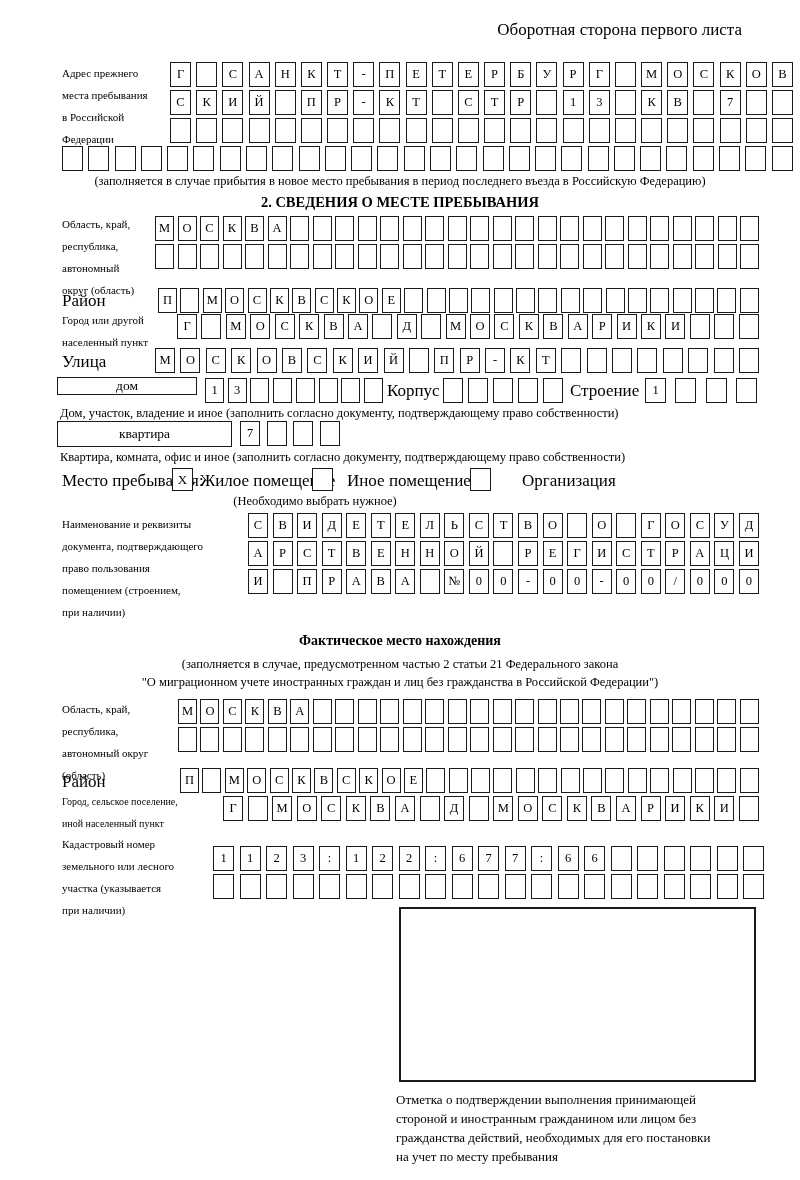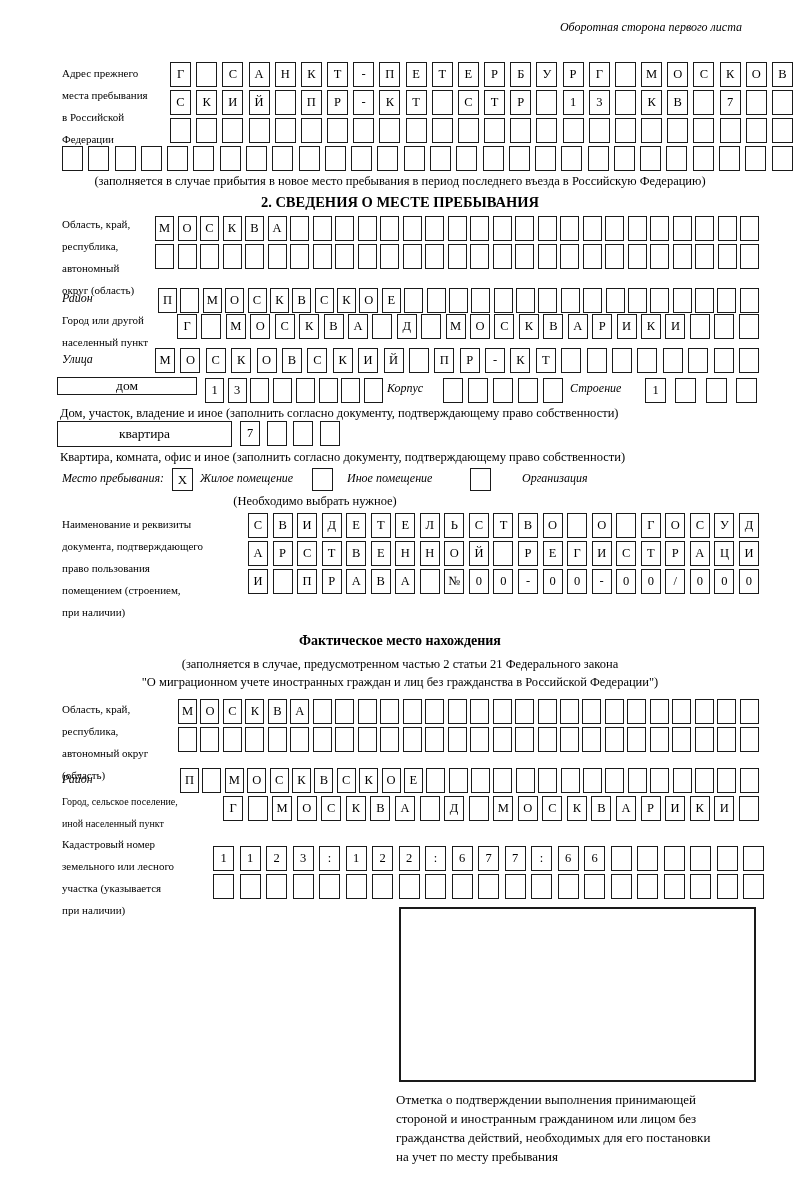--- a/index.html
+++ b/index.html
@@ -1,17 +1,17 @@
 <!DOCTYPE html>
 <html><head>
 <meta charset="utf-8">
 <style>
   html,body{margin:0;padding:0;background:#fff;}
   body{width:800px;height:1180px;position:relative;font-family:"Liberation Serif",serif;color:#000;overflow:hidden;}
-  .lbl{position:absolute;font-size:12px;white-space:nowrap;font-style:italic;}
+  .lbl{position:absolute;font-size:17px;white-space:nowrap;}
   .lblblock{position:absolute;font-size:11px;}
   .lblblock div{line-height:22px;white-space:nowrap;}
   .hdr{position:absolute;left:0;width:100%;text-align:center;font-weight:bold;font-size:14.5px;}
   .note{position:absolute;font-size:12.5px;white-space:nowrap;}
   .note-center{left:0;width:100%;text-align:center;}
   .cellrow{position:absolute;display:flex;justify-content:space-between;}
   .cell{width:19px;height:25px;border:1.6px solid #1a1a1a;box-sizing:border-box;display:flex;align-items:center;justify-content:center;font-size:12.5px;font-family:"Liberation Serif",serif;background:#fff;flex:none;}
   .cw20 .cell{width:20px;}
   .cw21 .cell{width:21px;}
   .widebox{position:absolute;border:1.6px solid #1a1a1a;box-sizing:border-box;display:flex;align-items:center;justify-content:center;font-size:13.5px;background:#fff;}

